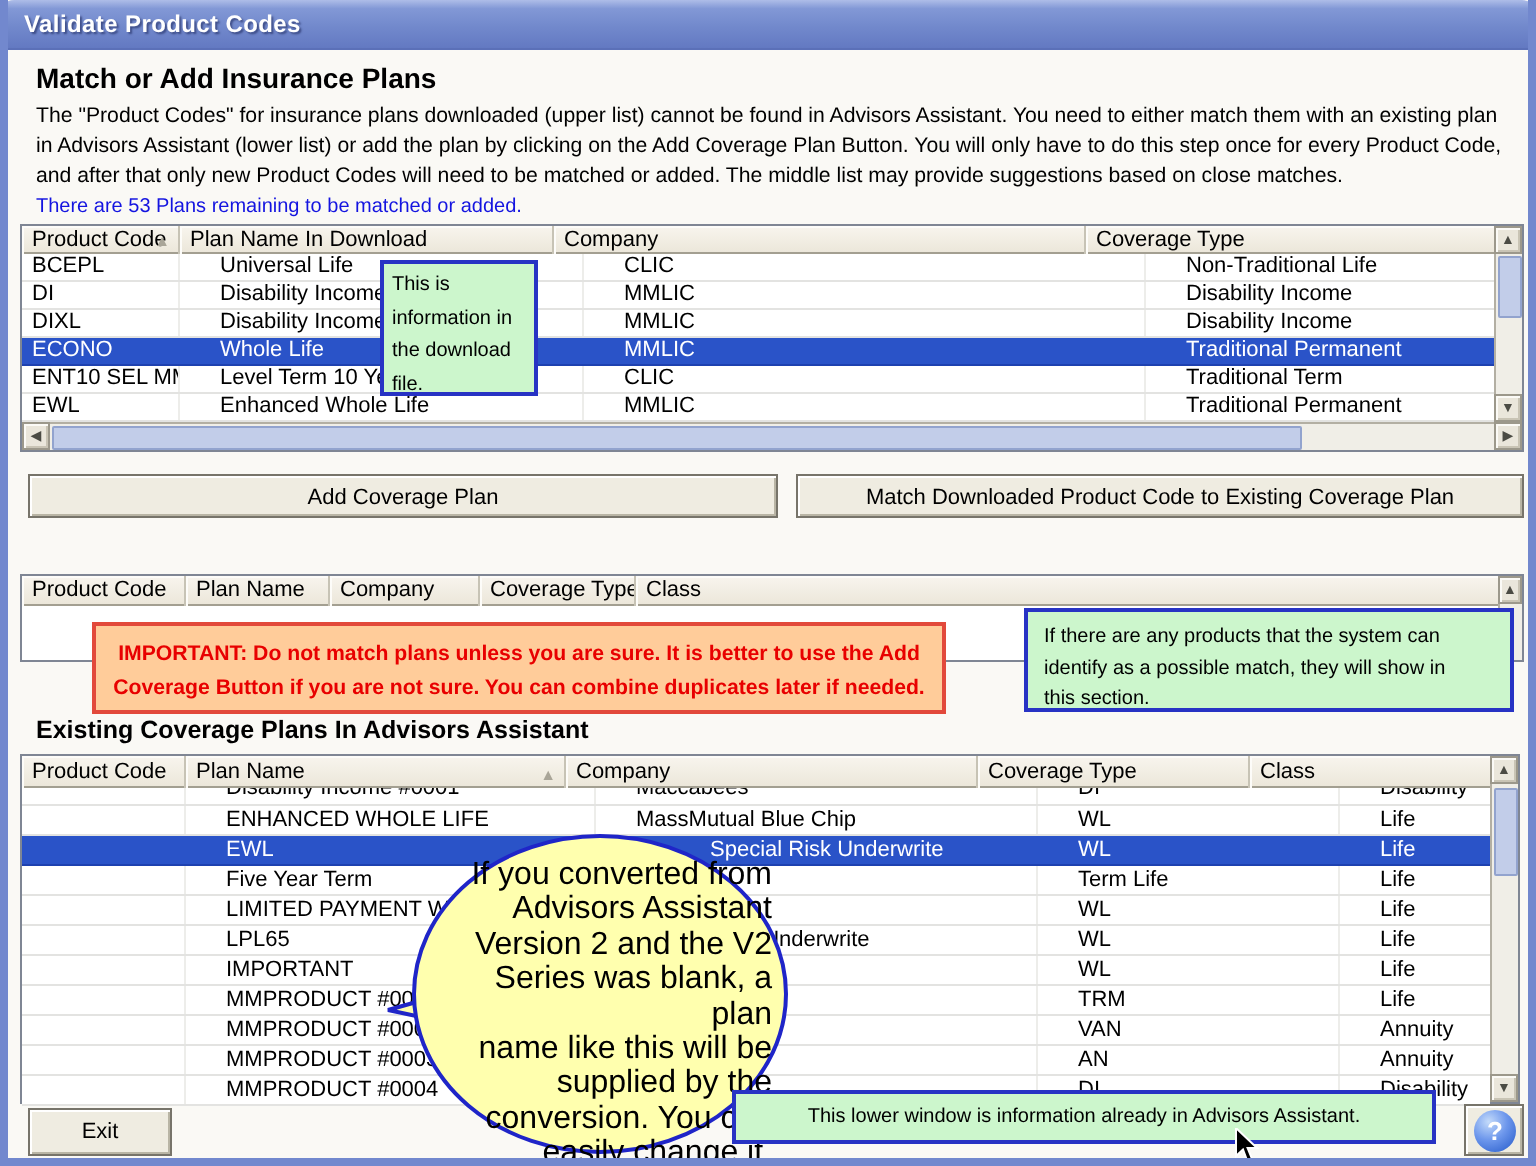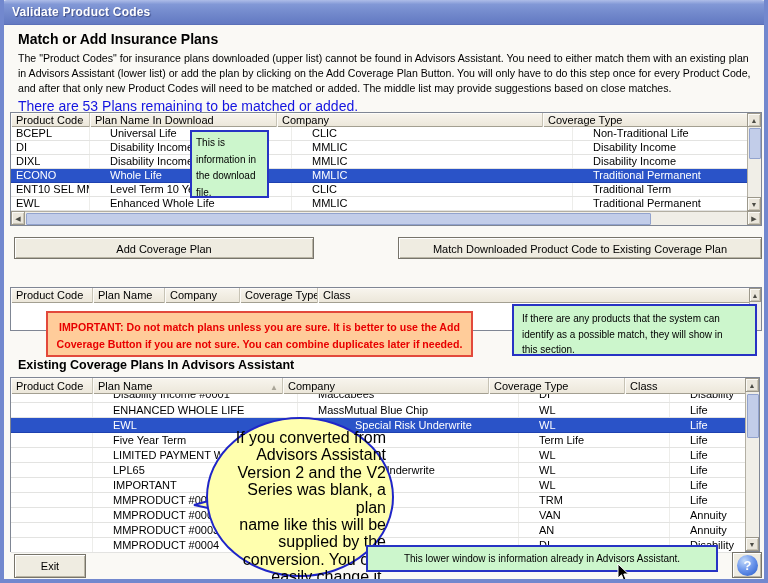--- a/index.html
+++ b/index.html
@@ -20,21 +20,21 @@
   .titlebar .title{
     position:absolute;left:12px;top:5px;color:#fff;font-size:12px;font-weight:bold;
     text-shadow:1px 1px 1px rgba(20,30,80,.55);letter-spacing:.2px;
   }
   .h1{position:absolute;left:14px;top:31px;font-size:14px;font-weight:bold;color:#000;}
   .h2{position:absolute;font-size:12.5px;font-weight:bold;color:#000;}
   .para{
     position:absolute;left:14px;top:51px;width:750px;font-size:10.6px;line-height:14.8px;
     color:#000;white-space:pre-line;
   }
-  .remaining{position:absolute;left:14px;top:98px;font-size:14px;color:#1414E0;text-align:center;}
+  .remaining{position:absolute;left:14px;top:98px;font-size:10px;color:#1414E0;text-align:center;}
 
   
   .tbl{position:absolute;background:#fff;border:1px solid #7F8694;}
   .thead{display:flex;background:linear-gradient(#F8F5EE,#ECE7DA);border-bottom:1px solid #A39F91;}
   .th{
     position:relative;font-size:11px;color:#000;padding:1px 2px 0 5px;white-space:nowrap;overflow:hidden;
     border-right:1px solid #C7C3B5;box-shadow:inset 1px 1px 0 #FDFCF9;
   }
   .sort{position:absolute;right:4px;top:2px;font-size:8px;color:#A9A598;}
   .row{display:flex;border-bottom:1px solid #E3E3E1;background:#fff;gap:15px;}
@@ -190,21 +190,21 @@
       <div class="thumbH" style="left:15px;width:625px;"></div>
       <div class="sbtn" style="right:0;top:-1px;">▶</div>
     </div>
   </div>
 
   <div class="green-box" style="left:186px;top:130px;width:79px;height:68px;padding:3px 4px;line-height:16.5px;z-index:5;">This is
 information in
 the download
 file.</div>
 
-  <button class="btn" style="left:10px;top:237px;width:300px;">Add Coverage Plan</button>
+  <button class="btn" style="left:10px;top:237px;width:375px;">Add Coverage Plan</button>
   <button class="btn" style="left:394px;top:237px;width:364px;">Match Downloaded Product Code to Existing Coverage Plan</button>
 
   <div class="tbl t2">
     <div class="thead" style="margin-right:12px;">
       <div class="th c1">Product Code</div>
       <div class="th c2">Plan Name</div>
       <div class="th c3">Company</div>
       <div class="th c4">Coverage Type</div>
       <div class="th c5">Class</div>
     </div>

